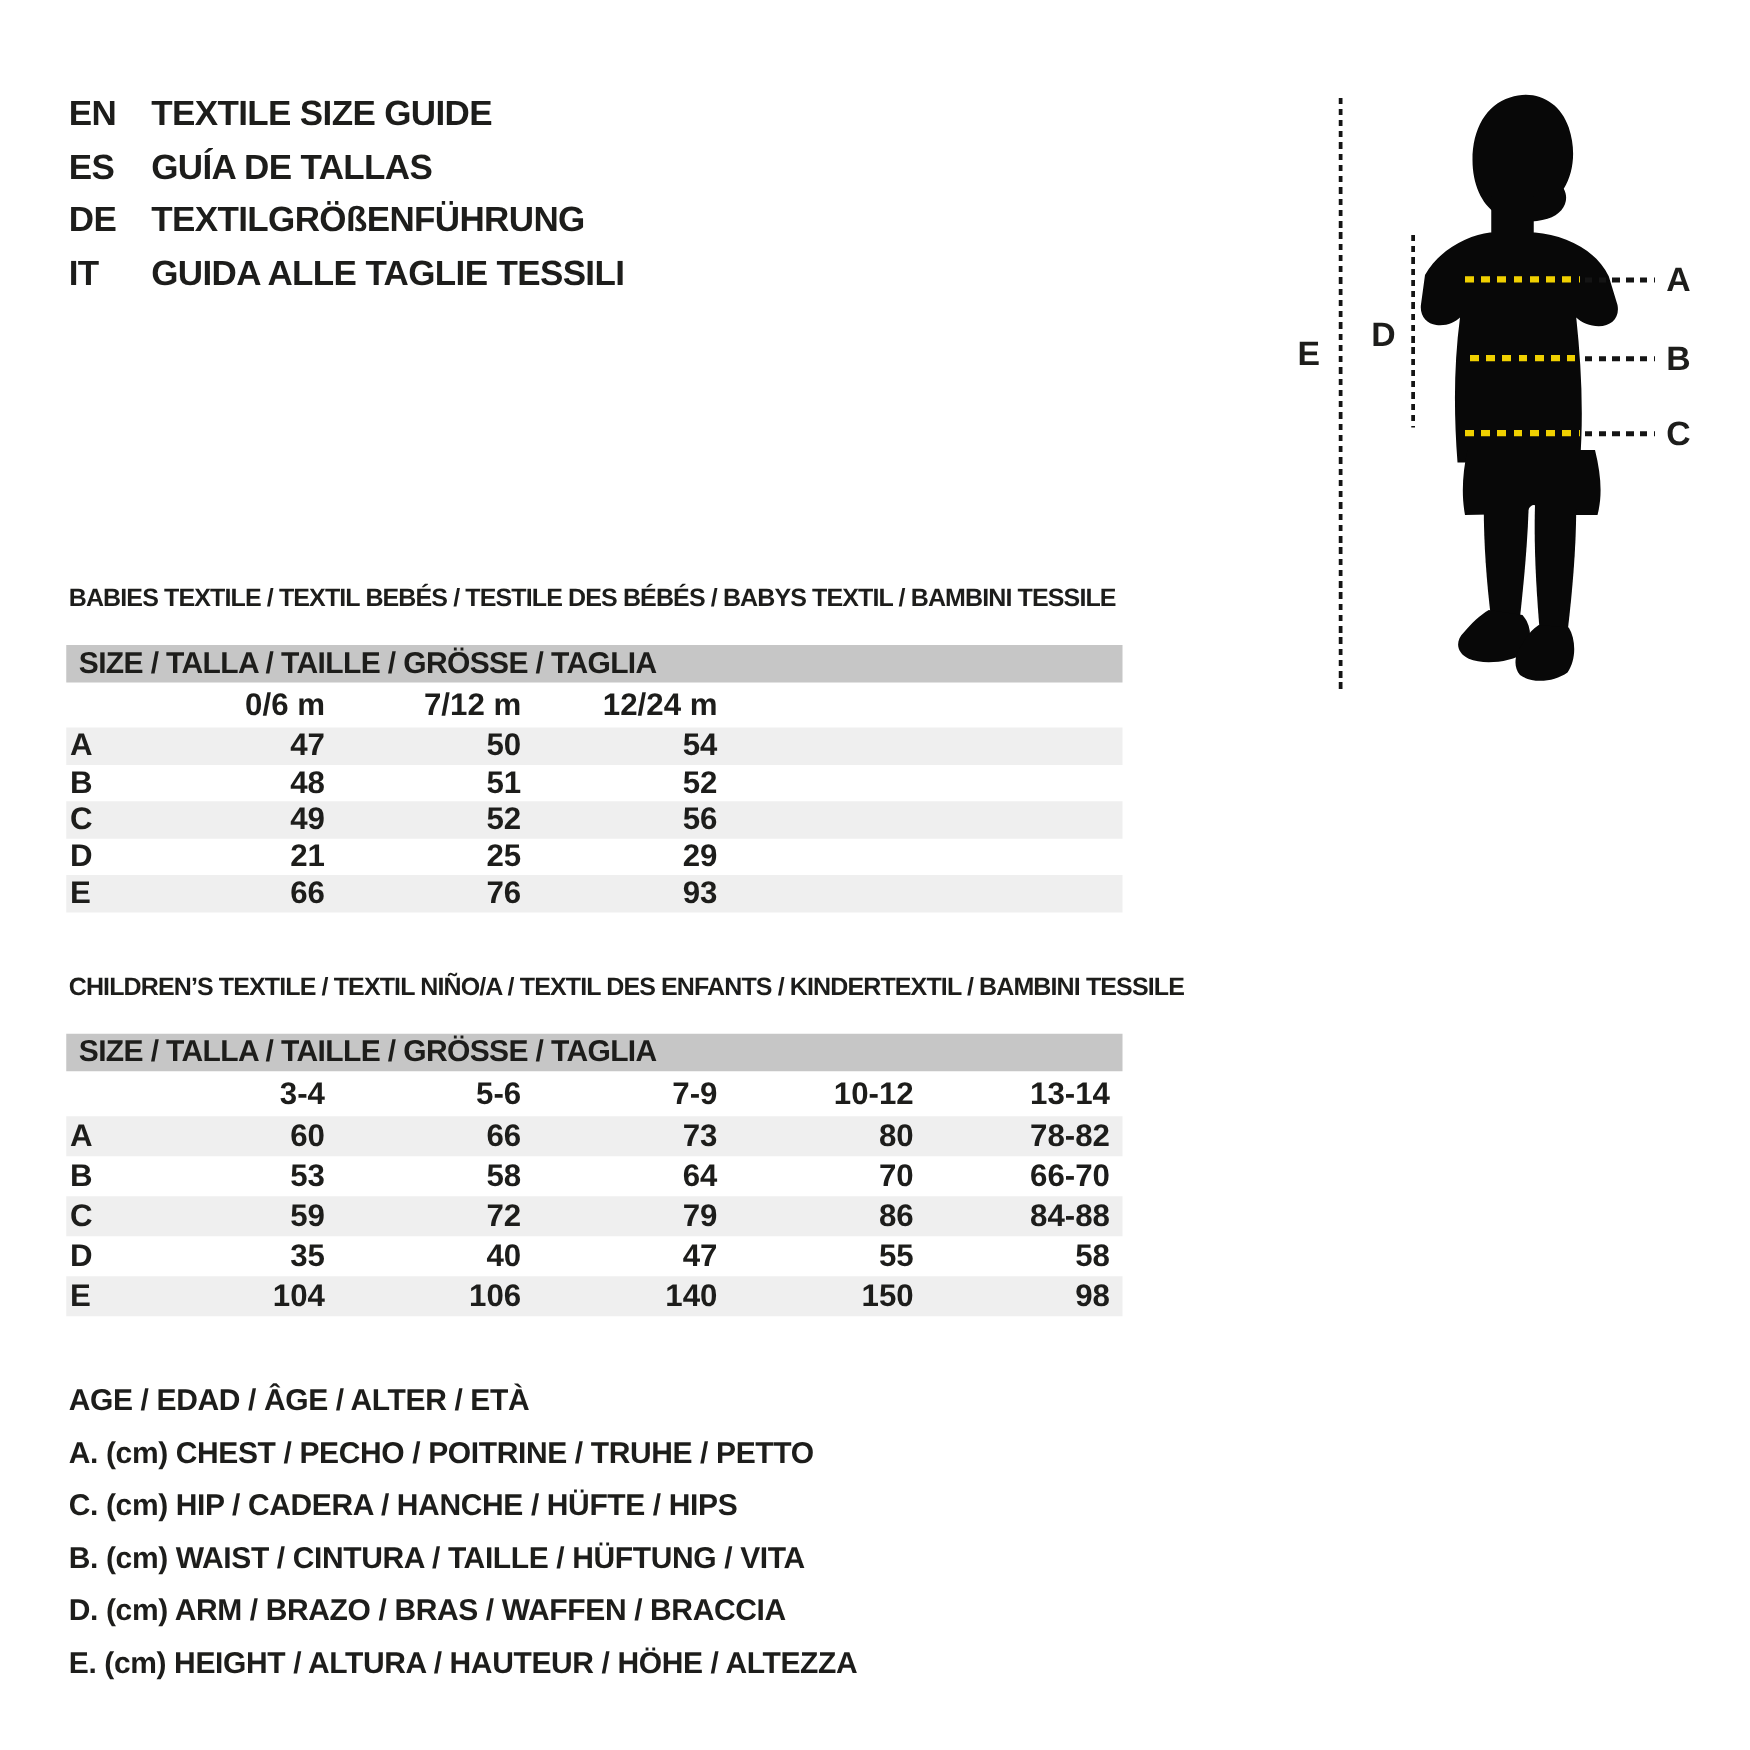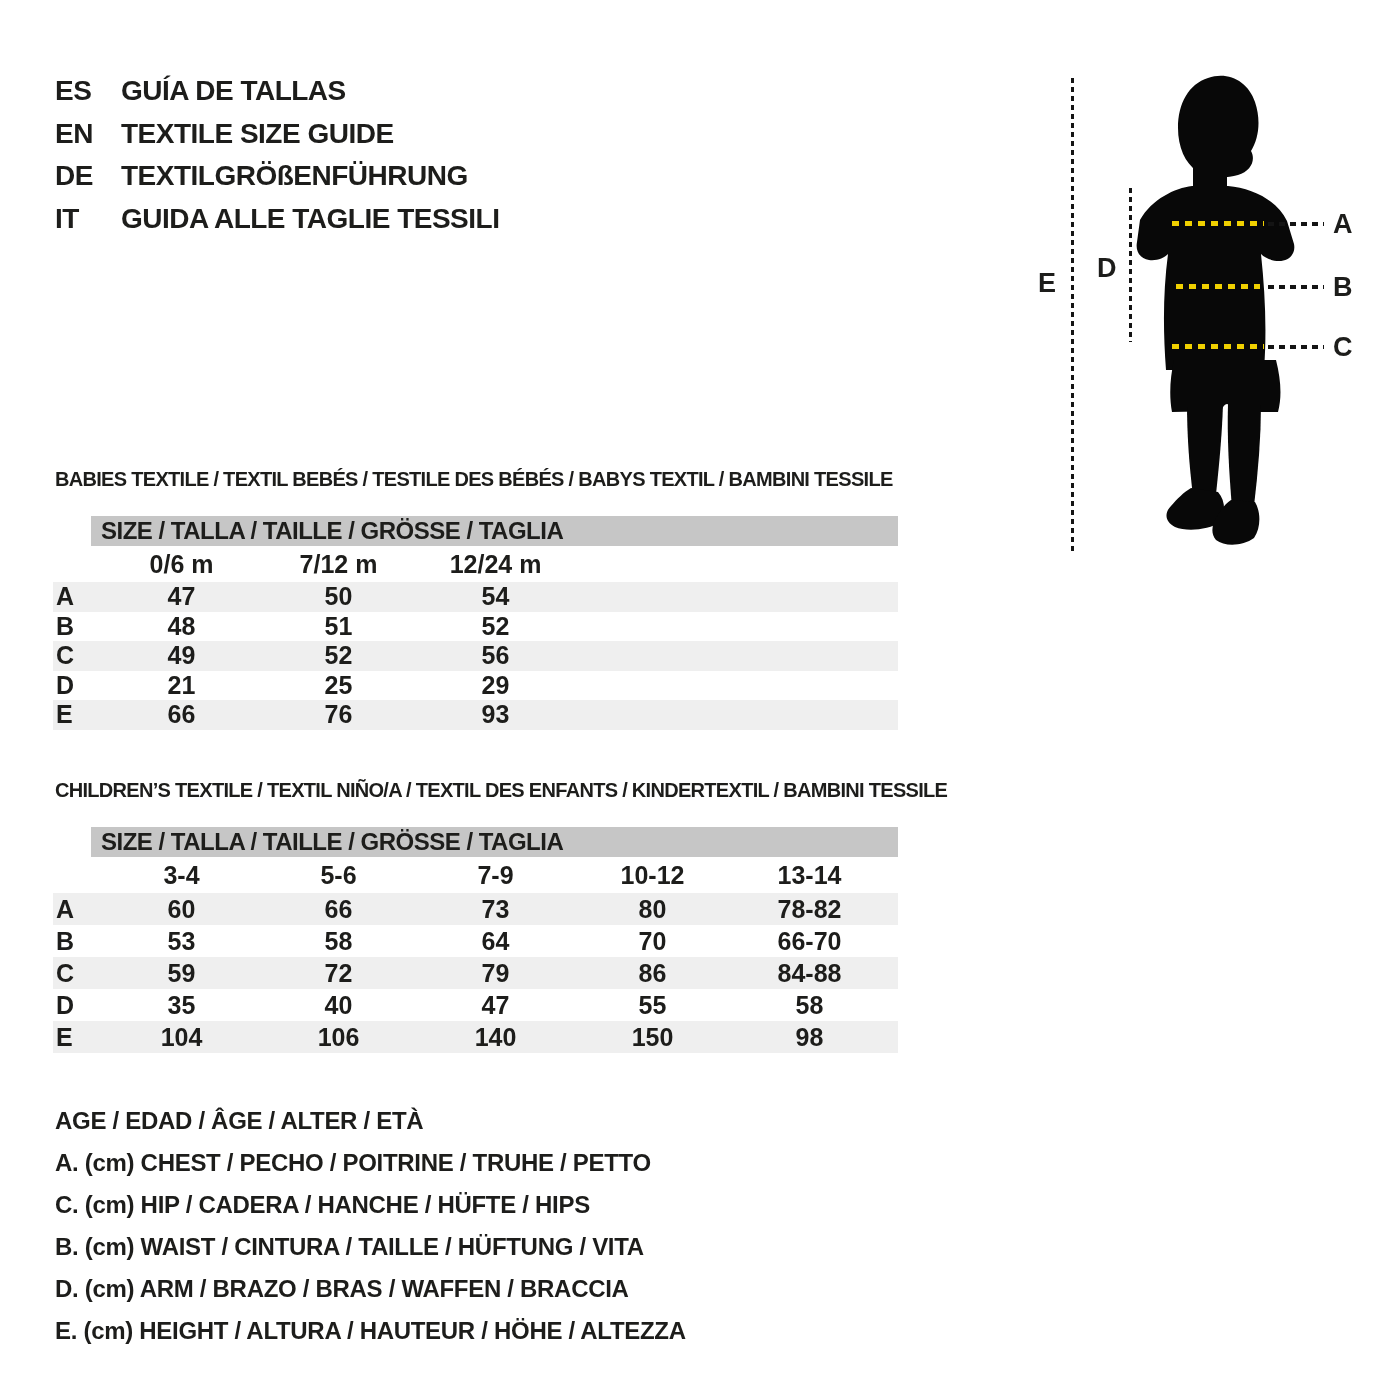--- a/index.html
+++ b/index.html
@@ -52,46 +52,46 @@
   
   .section-heading{position:absolute;left:55px;font-size:20px;letter-spacing:-0.7px;white-space:nowrap;}
   #babies-heading{top:468px;}
   #children-heading{top:779px;}
 
   .size-table{position:absolute;left:53px;width:845px;}
   #babies-table{top:516px;}
   #children-table{top:827px;}
 
   .size-header{height:30px;line-height:30px;background:var(--band);
-    padding-left:10px;font-size:24px;letter-spacing:-0.5px;margin-left:38px;}
+    padding-left:10px;font-size:24px;letter-spacing:-0.5px;}
   .colheader-row,.data-row{display:grid;width:100%;}
   .colheader-row{height:36px;line-height:36px;}
   #babies-table .data-row{height:29.5px;line-height:29.5px;}
   #children-table .data-row{height:32px;line-height:32px;}
   .data-row.striped{background:var(--stripe);}
-  .cell{font-size:25px;text-align:center;overflow:hidden;}
+  .cell{font-size:25px;text-align:right;overflow:hidden;}
   .cell.row-label{text-align:left;padding-left:3px;}
 
   
   .legend{position:absolute;left:55px;top:1100px;}
   .legend-line{line-height:42px;font-size:24px;letter-spacing:-0.3px;white-space:nowrap;}
 </style>
 </head>
 <body>
 
 <div class="page">
 
   <div class="lang-list">
       <div class="lang-row">
+        <div class="lang-code">EN</div>
+        <div class="lang-title">TEXTILE SIZE GUIDE</div>
+      </div>
+      <div class="lang-row">
         <div class="lang-code">ES</div>
         <div class="lang-title">GUÍA DE TALLAS</div>
-      </div>
-      <div class="lang-row">
-        <div class="lang-code">EN</div>
-        <div class="lang-title">TEXTILE SIZE GUIDE</div>
       </div>
       <div class="lang-row">
         <div class="lang-code">DE</div>
         <div class="lang-title">TEXTILGRÖßENFÜHRUNG</div>
       </div>
       <div class="lang-row">
         <div class="lang-code">IT</div>
         <div class="lang-title">GUIDA ALLE TAGLIE TESSILI</div>
       </div>
     </div>

